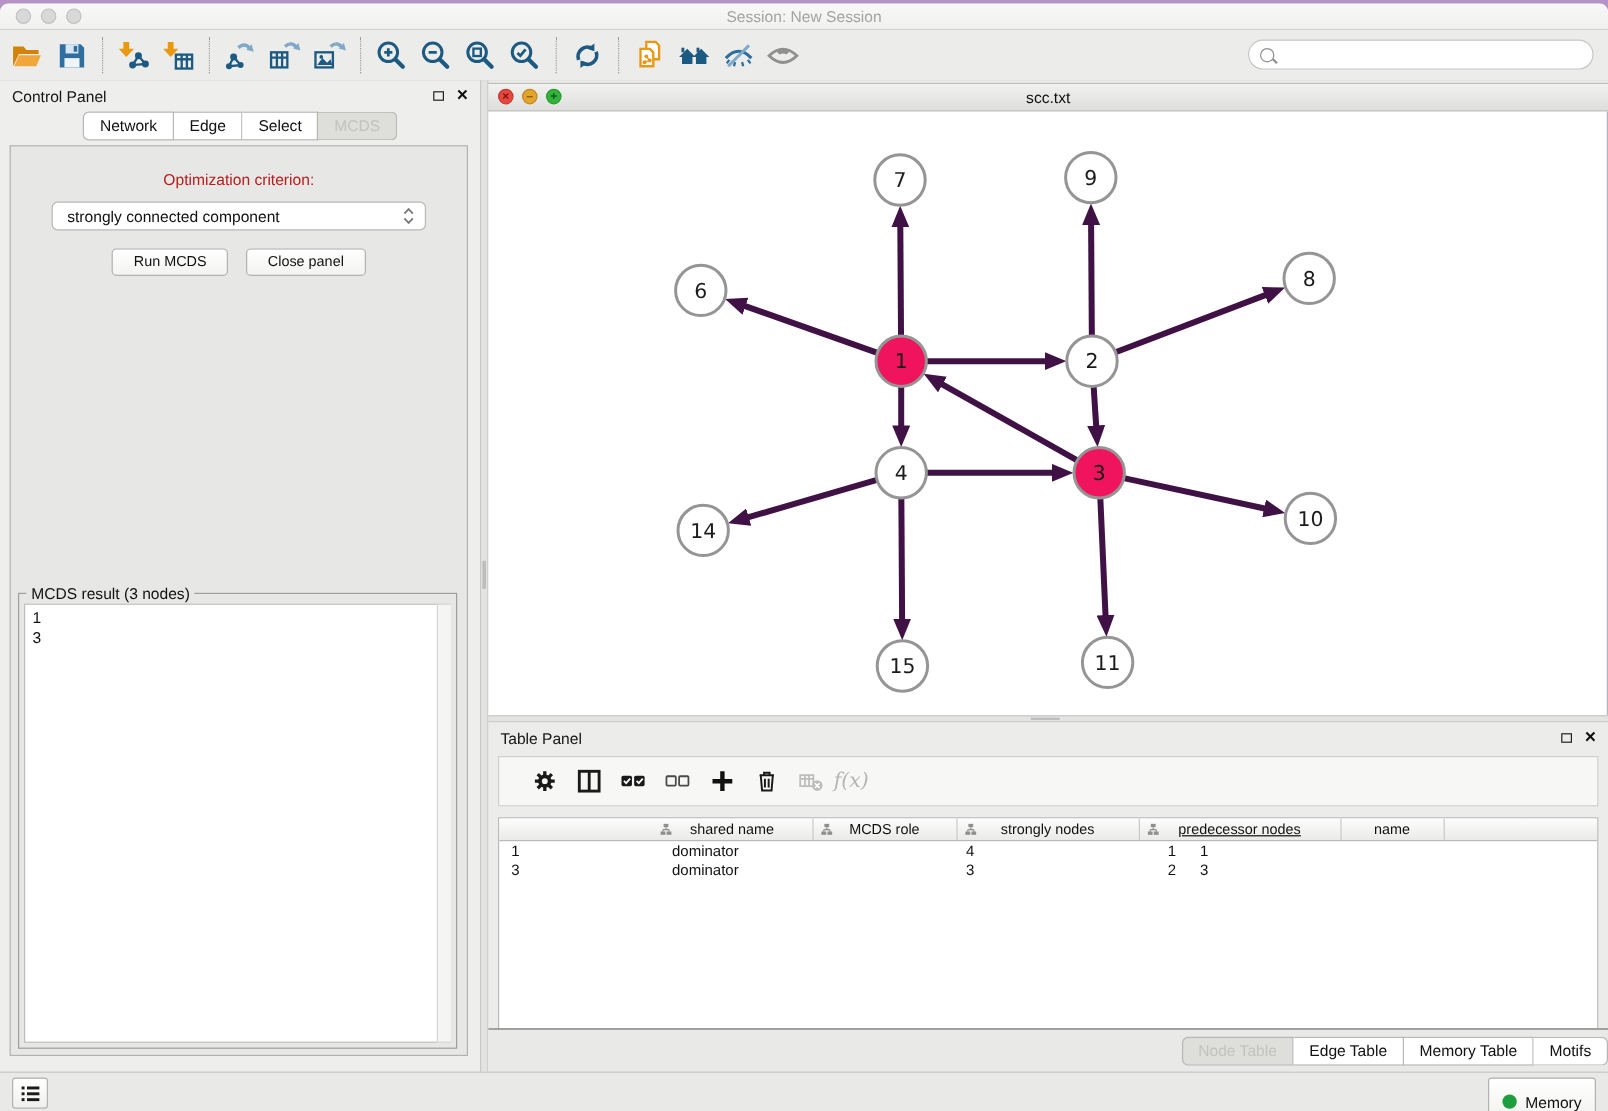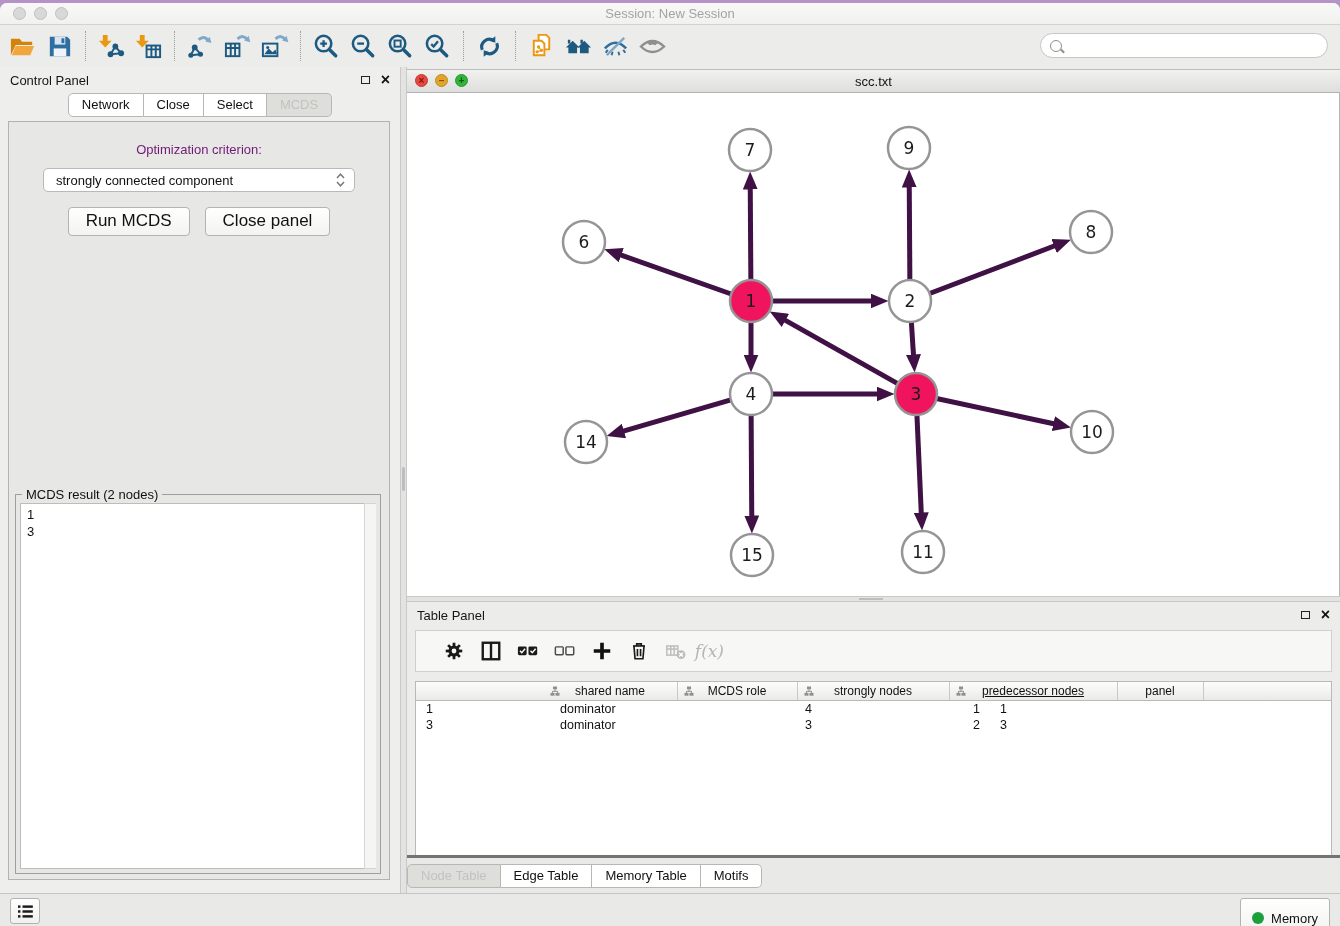--- a/index.html
+++ b/index.html
@@ -31,25 +31,25 @@
   .float-ic{width:9px;height:8px;border:1.5px solid #222;margin-right:11px;box-sizing:border-box;}
   .close-ic{font-size:16px;font-weight:700;color:#111;line-height:14px;}
   
   .seg{display:flex;justify-content:center;}
   .seg-tab{background:#fff;border:1px solid #b7b7b7;border-left:none;padding:3px 13px 4px;font-size:13px;color:#111;white-space:nowrap;}
   .seg-tab:first-child{border-left:1px solid #b7b7b7;border-radius:5px 0 0 5px;}
   .seg-tab:last-child{border-radius:0 5px 5px 0;}
   .seg-tab.active{background:#dededb;color:#c2c2c0;}
   
   .cp-inner{position:absolute;top:54px;left:8px;right:10px;bottom:14px;background:#e7e7e5;border:1px solid #b2b2b0;}
-  .opt-label{text-align:center;margin-top:20px;font-size:13px;color:#701a75;}
+  .opt-label{text-align:center;margin-top:20px;font-size:13px;color:#b91c1c;}
   .cp-select{margin:11px auto 15px;width:312px;height:24px;background:#fff;border:1px solid #b9b9b9;border-radius:5px;display:flex;align-items:center;padding:0 9px 0 12px;font-size:13px;box-sizing:border-box;}
   .cp-select .lab{flex:1;color:#111;}
   .btn-row{display:flex;justify-content:center;gap:15px;margin-top:12px;}
-  .btn{background:linear-gradient(#ffffff,#f3f3f1);border:1px solid #b3b3b3;border-radius:4px;padding:3px 17px 4px;font-size:17px;color:#111;}
+  .btn{background:linear-gradient(#ffffff,#f3f3f1);border:1px solid #b3b3b3;border-radius:4px;padding:3px 17px 4px;font-size:12px;color:#111;}
   .fieldset{position:absolute;left:6px;right:8px;top:372px;bottom:5px;border:1px solid #9f9f9f;}
   .legend{position:absolute;top:-8px;left:6px;background:#e7e7e5;padding:0 4px;font-size:13px;color:#111;}
   .result-area{position:absolute;top:8px;left:4px;right:4px;bottom:4px;background:#fff;border:1px solid #bdbdbd;font-size:13px;line-height:17px;white-space:pre;padding:2px 6px;color:#111;}
   .result-scrolltrack{position:absolute;top:8px;right:4px;bottom:4px;width:11px;background:#f5f5f3;border:1px solid #d5d5d5;border-right:none;}
   
   .net-title{height:22px;margin-top:2px;background:linear-gradient(#f1f1ef,#dededc);border-top:1px solid #bdbdbd;border-bottom:1px solid #b3b3b3;position:relative;display:flex;align-items:center;justify-content:center;font-size:13px;color:#111;}
   .net-lights{position:absolute;left:8px;top:4px;display:flex;gap:7px;}
   .light{width:13px;height:13px;border-radius:50%;font-size:10px;line-height:12px;text-align:center;font-weight:700;box-sizing:border-box;}
   .light.red{background:#e64840;border:1px solid #c23b33;color:#7e130e;}
   .light.yellow{background:#e3a42d;border:1px solid #c08a20;color:#7c5608;}
@@ -63,21 +63,21 @@
   .tp-toolbar{position:absolute;top:28px;left:8px;right:8px;height:42px;background:#f7f7f5;border:1px solid #cfcfcf;display:flex;align-items:center;padding:0 12px;gap:0;box-sizing:border-box;}
   .tpi{width:37px;height:36px;display:flex;align-items:center;justify-content:flex-end;}
   .tpi svg{width:22px;height:22px;}
   .fx{font-family:"DejaVu Serif",serif;font-style:italic;font-size:17px;color:#b5b5b5;}
   .tp-table{position:absolute;top:79px;left:8px;right:8px;bottom:36px;background:#fff;border:1px solid #b9b9b9;overflow:hidden;}
   .thead{display:flex;height:18px;background:linear-gradient(#fdfdfd,#eaeae8);border-bottom:1px solid #b9b9b9;justify-content:center;}
   .th{position:relative;display:flex;align-items:center;justify-content:center;font-size:12px;color:#111;border-right:1px solid #c9c9c9;box-sizing:border-box;flex:0 0 auto;}
   .th .sorticon{position:absolute;left:6px;top:4px;}
   .trow{display:flex;height:16px;font-size:12.5px;color:#111;}
   .td{box-sizing:border-box;padding:1px 10px 0;flex:0 0 auto;overflow:hidden;white-space:nowrap;}
-  .tab-band{position:absolute;left:0;right:0;bottom:0;height:36px;background:#e9e9e7;border-top:3px solid #737373;display:flex;align-items:center;justify-content:flex-start;}
+  .tab-band{position:absolute;left:0;right:0;bottom:0;height:36px;background:#e9e9e7;border-top:1px solid #737373;display:flex;align-items:center;justify-content:flex-end;}
   
   .statusbar{position:absolute;bottom:0;left:0;right:0;height:32px;background:#e9e9e7;border-top:1px solid #c6c6c6;}
   .sb-btn{position:absolute;left:10px;top:4px;width:28px;height:24px;background:linear-gradient(#fff,#f0f0ee);border:1px solid #b3b3b3;border-radius:3px;display:flex;align-items:center;justify-content:center;}
   .mem-btn{position:absolute;right:10px;top:4px;height:40px;background:linear-gradient(#fff,#f0f0ee);border:1px solid #b3b3b3;border-radius:3px;display:flex;align-items:center;gap:7px;padding:0 11px;font-size:13px;color:#111;box-sizing:border-box;}
   .mem-dot{width:12px;height:12px;border-radius:50%;background:#1d9e3d;}
   .chev{margin-left:6px;}
 </style>
 </head>
 <body>
 
@@ -248,38 +248,38 @@
 
     <div class="cpanel">
       <div class="panel-head">
         <span>Control Panel</span>
         <span class="spacer"></span>
         <span class="float-ic"></span>
         <span class="close-ic">×</span>
       </div>
       <div class="seg" id="cp-tabs">
           <span class="seg-tab">Network</span>
-          <span class="seg-tab">Close</span>
+          <span class="seg-tab">Edge</span>
           <span class="seg-tab">Select</span>
           <span class="seg-tab active">MCDS</span>
         </div>
       <div class="cp-inner">
         <div class="opt-label">Optimization criterion:</div>
         <div class="cp-select">
           <span class="lab">strongly connected component</span>
           <svg class="chev" width="9" height="14" viewBox="0 0 9 14">
               <path d="M1 5 l3.5 -3.8 3.5 3.8 M1 9 l3.5 3.8 3.5 -3.8" stroke="#7a7a7a" stroke-width="1.5" fill="none"></path>
             </svg>
         </div>
         <div class="btn-row">
           <button class="btn">Run MCDS</button>
           <button class="btn">Close panel</button>
         </div>
         <div class="fieldset">
-          <span class="legend">MCDS result (2 nodes)</span>
+          <span class="legend">MCDS result (3 nodes)</span>
           <div class="result-area" id="result-area">1
 3</div>
           <div class="result-scrolltrack"></div>
         </div>
       </div>
     </div>
 
     <div class="vdiv">
         <span class="grip-v"></span>
       </div>
@@ -478,21 +478,21 @@
               <div class="th" style="width: 168px; text-decoration: underline;">
                 <svg class="sorticon" width="10" height="10" viewBox="0 0 10 10">
                   <rect x="3" y="0.5" width="4" height="2.8" fill="#8f8f8f"></rect>
                   <path d="M5 3.3 v2 M2.5 5.3 h5 M2.5 5.3 v1.6 M7.5 5.3 v1.6" stroke="#8f8f8f" fill="none"></path>
                   <rect x="0.5" y="6.9" width="4" height="2.8" fill="#8f8f8f"></rect>
                   <rect x="5.5" y="6.9" width="4" height="2.8" fill="#8f8f8f"></rect>
                 </svg>
                 <span>predecessor nodes</span>
               </div>
               <div class="th" style="width: 86px;">
-                <span>panel</span>
+                <span>name</span>
               </div>
             </div>
           <div id="table-body">
               <div class="trow">
                 <div class="td" style="width: 134px; text-align: left;">1</div>
                 <div class="td" style="width: 120px; text-align: left;">dominator</div>
                 <div class="td" style="width: 152px; text-align: right;">4</div>
                 <div class="td" style="width: 168px; text-align: right;">1</div>
                 <div class="td" style="width: 86px; text-align: left;">1</div>
               </div>

